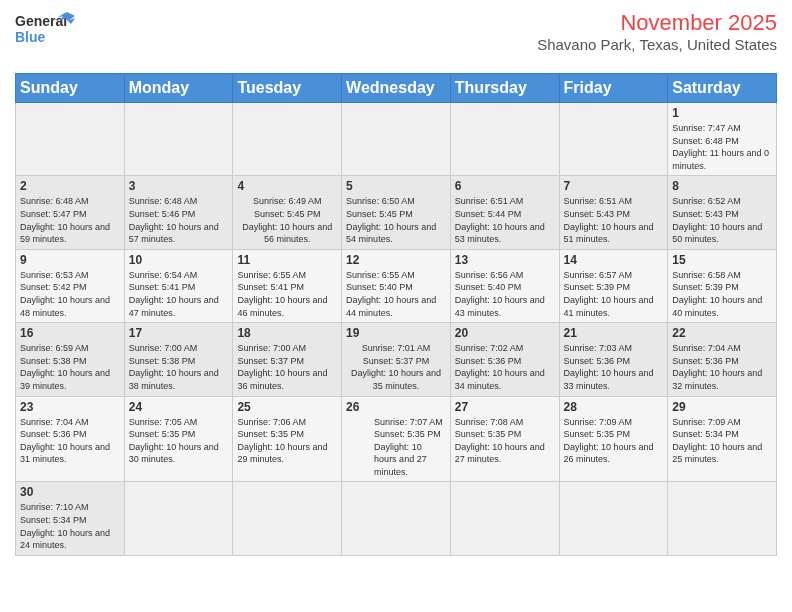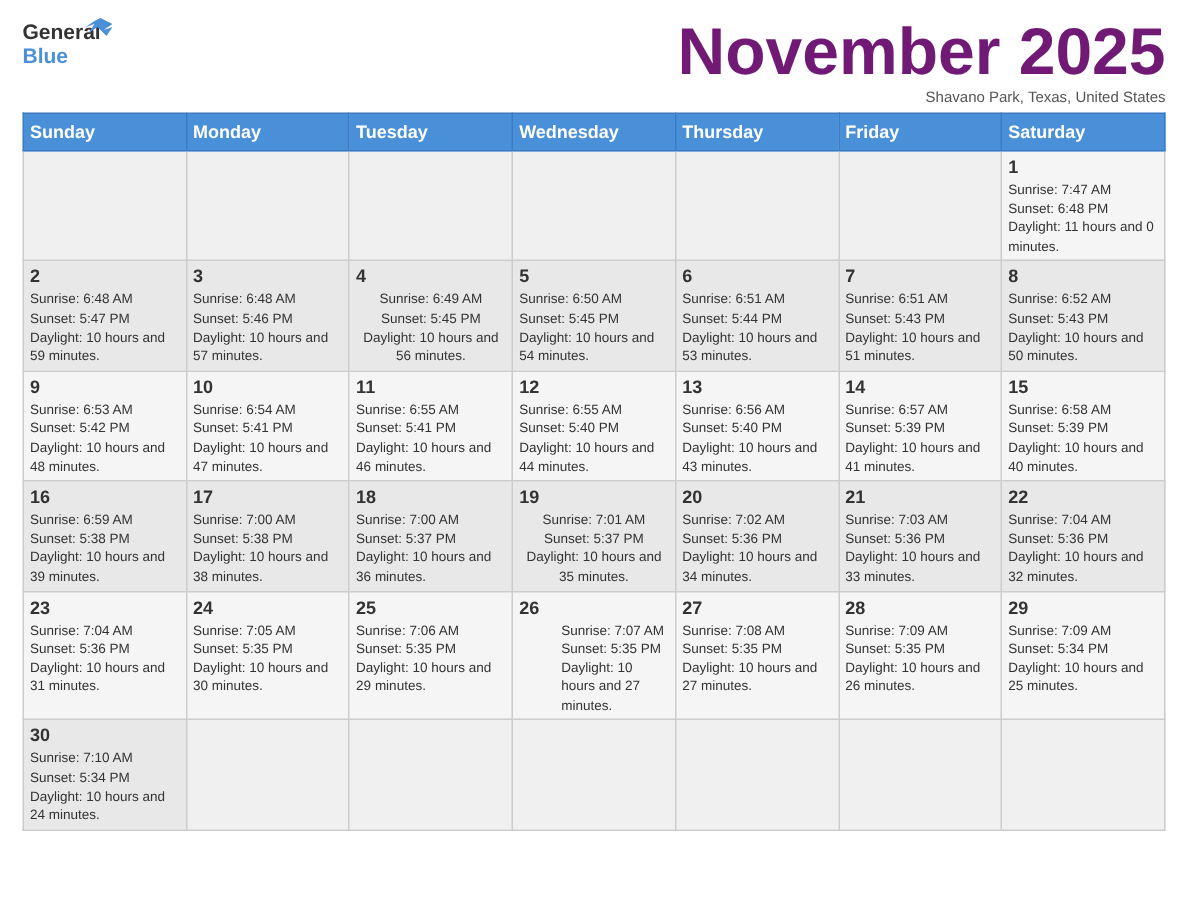--- a/index.html
+++ b/index.html
@@ -7,48 +7,48 @@
       font-family: Arial, sans-serif;
       background: #fff;
       width: 792px;
       min-height: 612px;
       padding: 10px 15px 15px 15px;
     }
     .header {
       display: flex;
       justify-content: space-between;
       align-items: flex-start;
-      margin-bottom: 4px;
+      margin-bottom: 20px;
     }
     .logo {
       display: flex;
       flex-direction: column;
       align-items: flex-start;
     }
     .title-block {
       text-align: right;
     }
     .month-title {
-      font-size: 44px;
-      font-weight: bold;
-      color: #701a75;
+      font-size: 22px;
+      font-weight: normal;
+      color: #ef4444;
     }
     .location {
-      font-size: 10px;
+      font-size: 15px;
       color: #555;
     }
     table {
       width: 100%;
       border-collapse: collapse;
       table-layout: fixed;
     }
     thead tr th {
       background-color: #4a90d9;
       color: #fff;
-      font-size: 12px;
+      font-size: 16px;
       font-weight: bold;
       padding: 5px 4px;
       text-align: left;
       border: 1px solid #3a7bc8;
     }
     tbody tr td {
       border: 1px solid #ccc;
       vertical-align: top;
       padding: 3px 4px;
       font-size: 9.5px;

